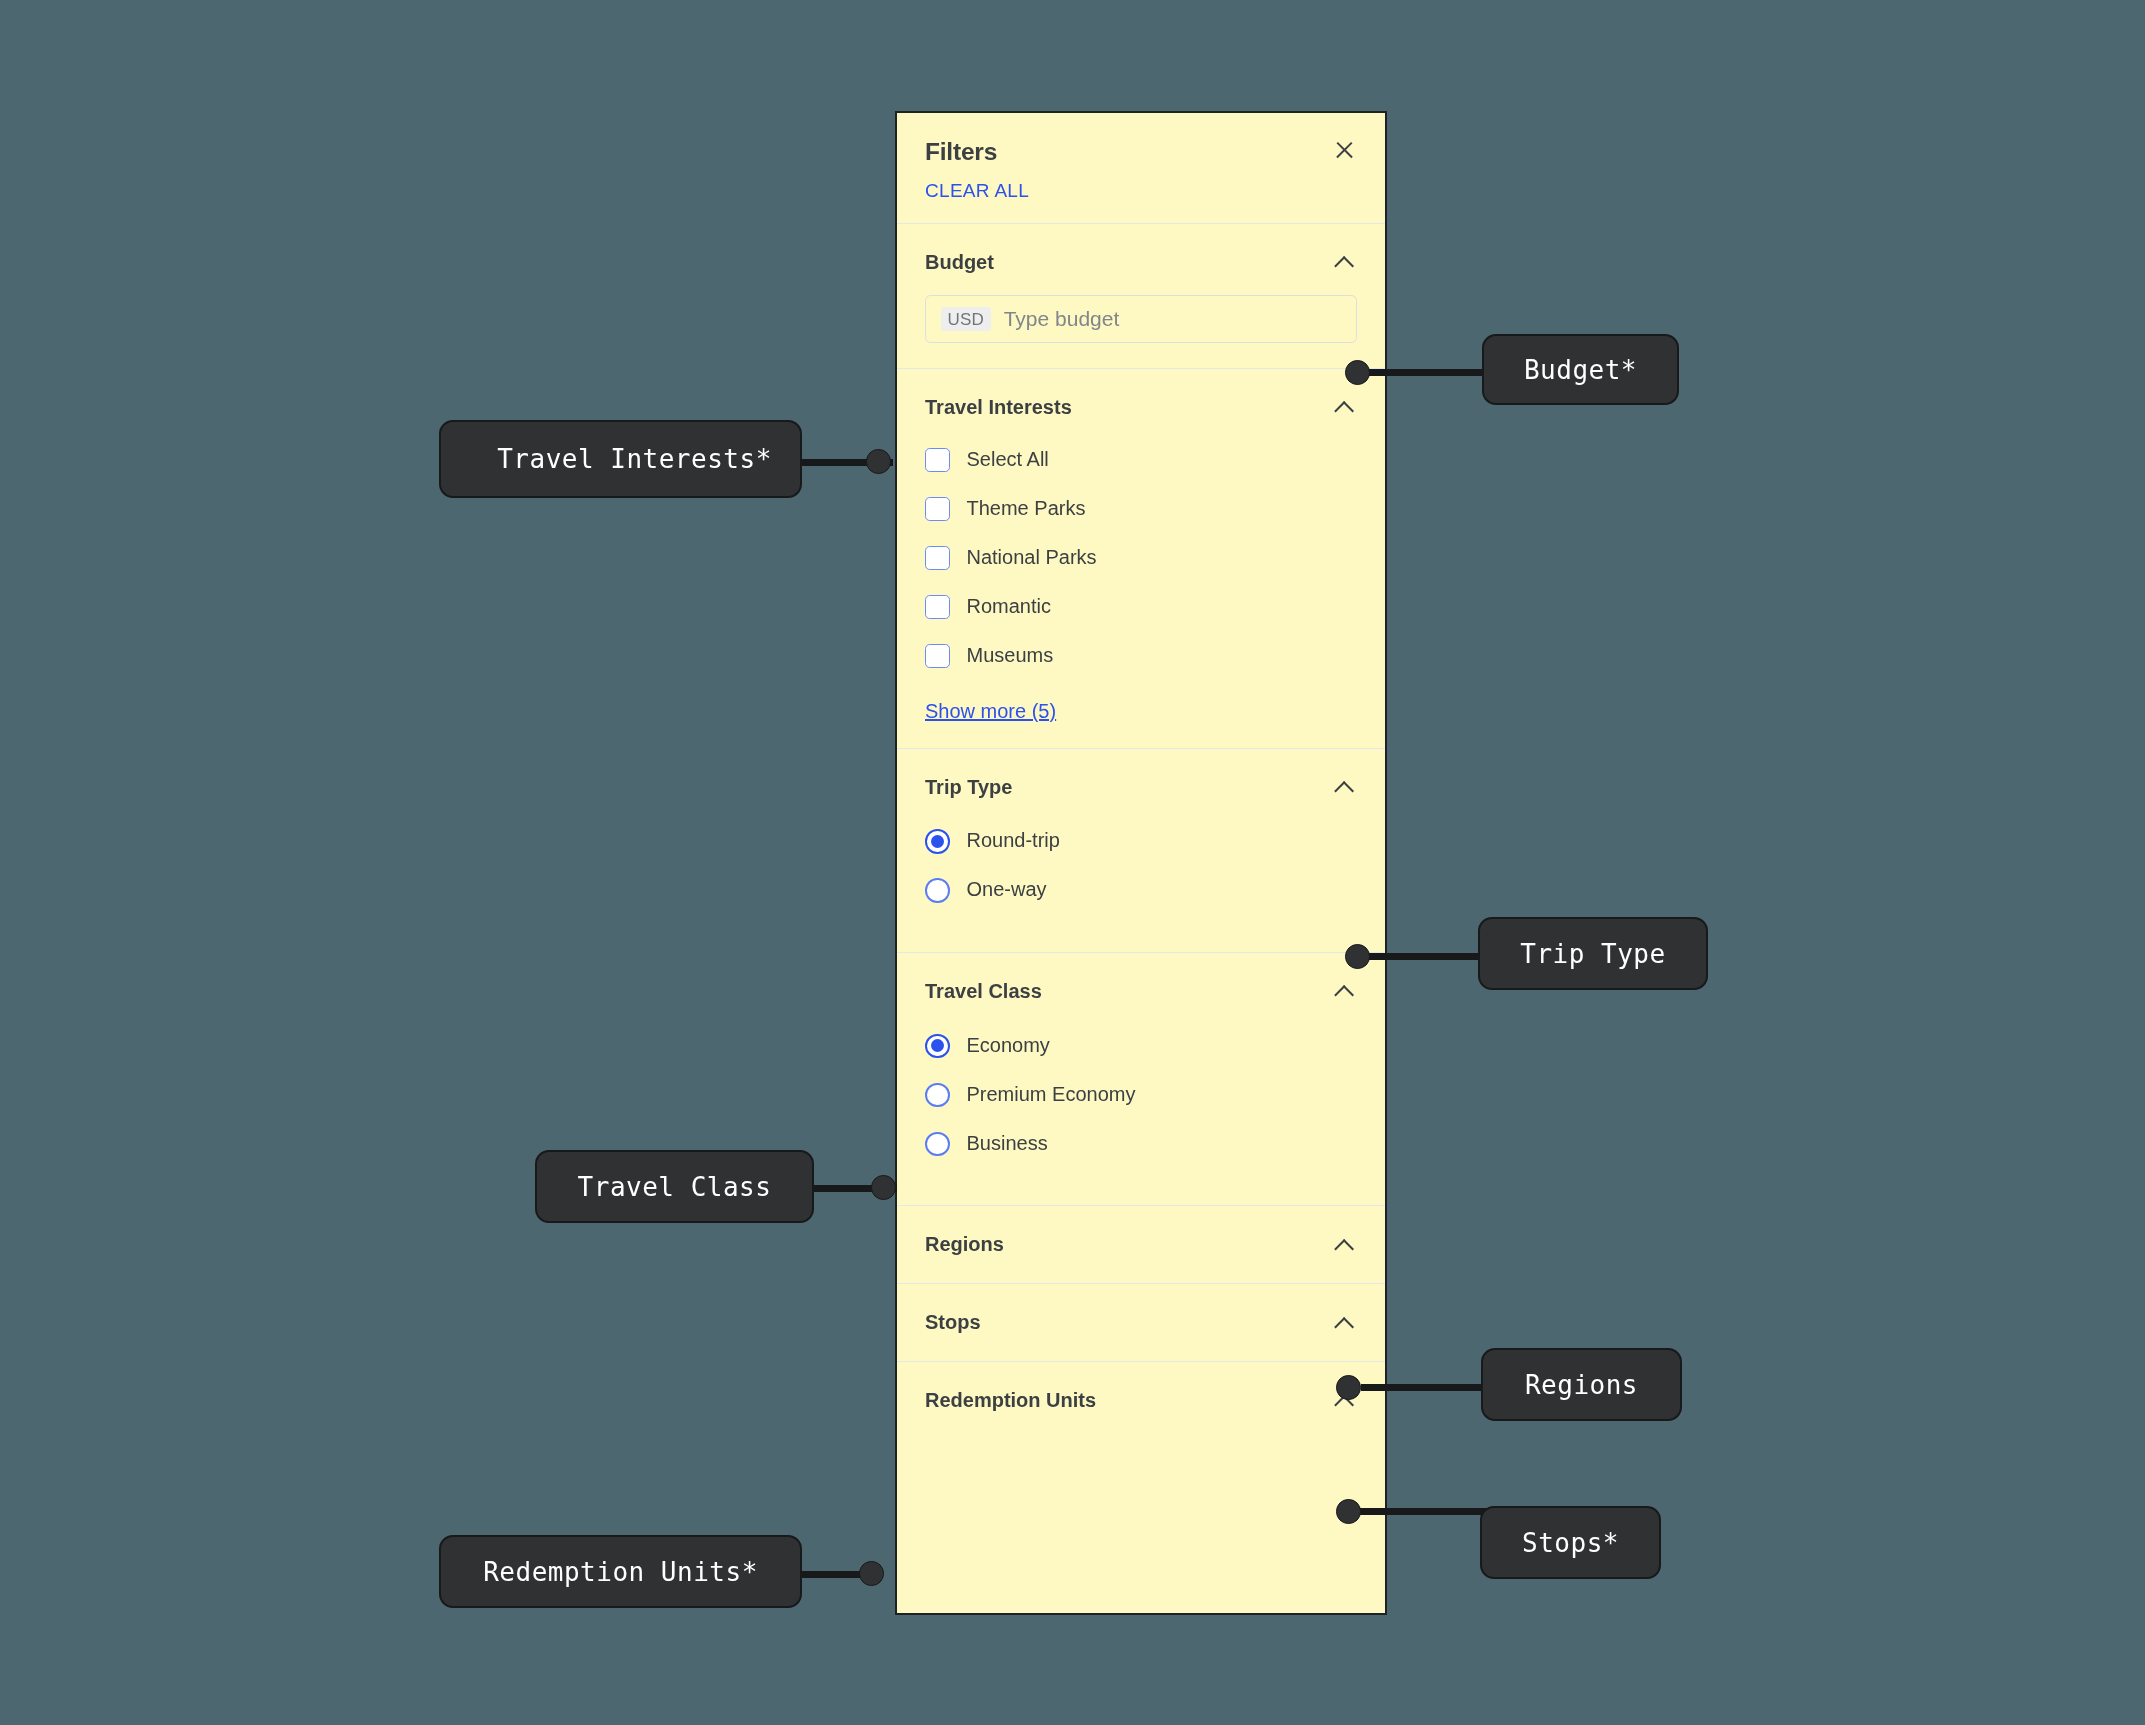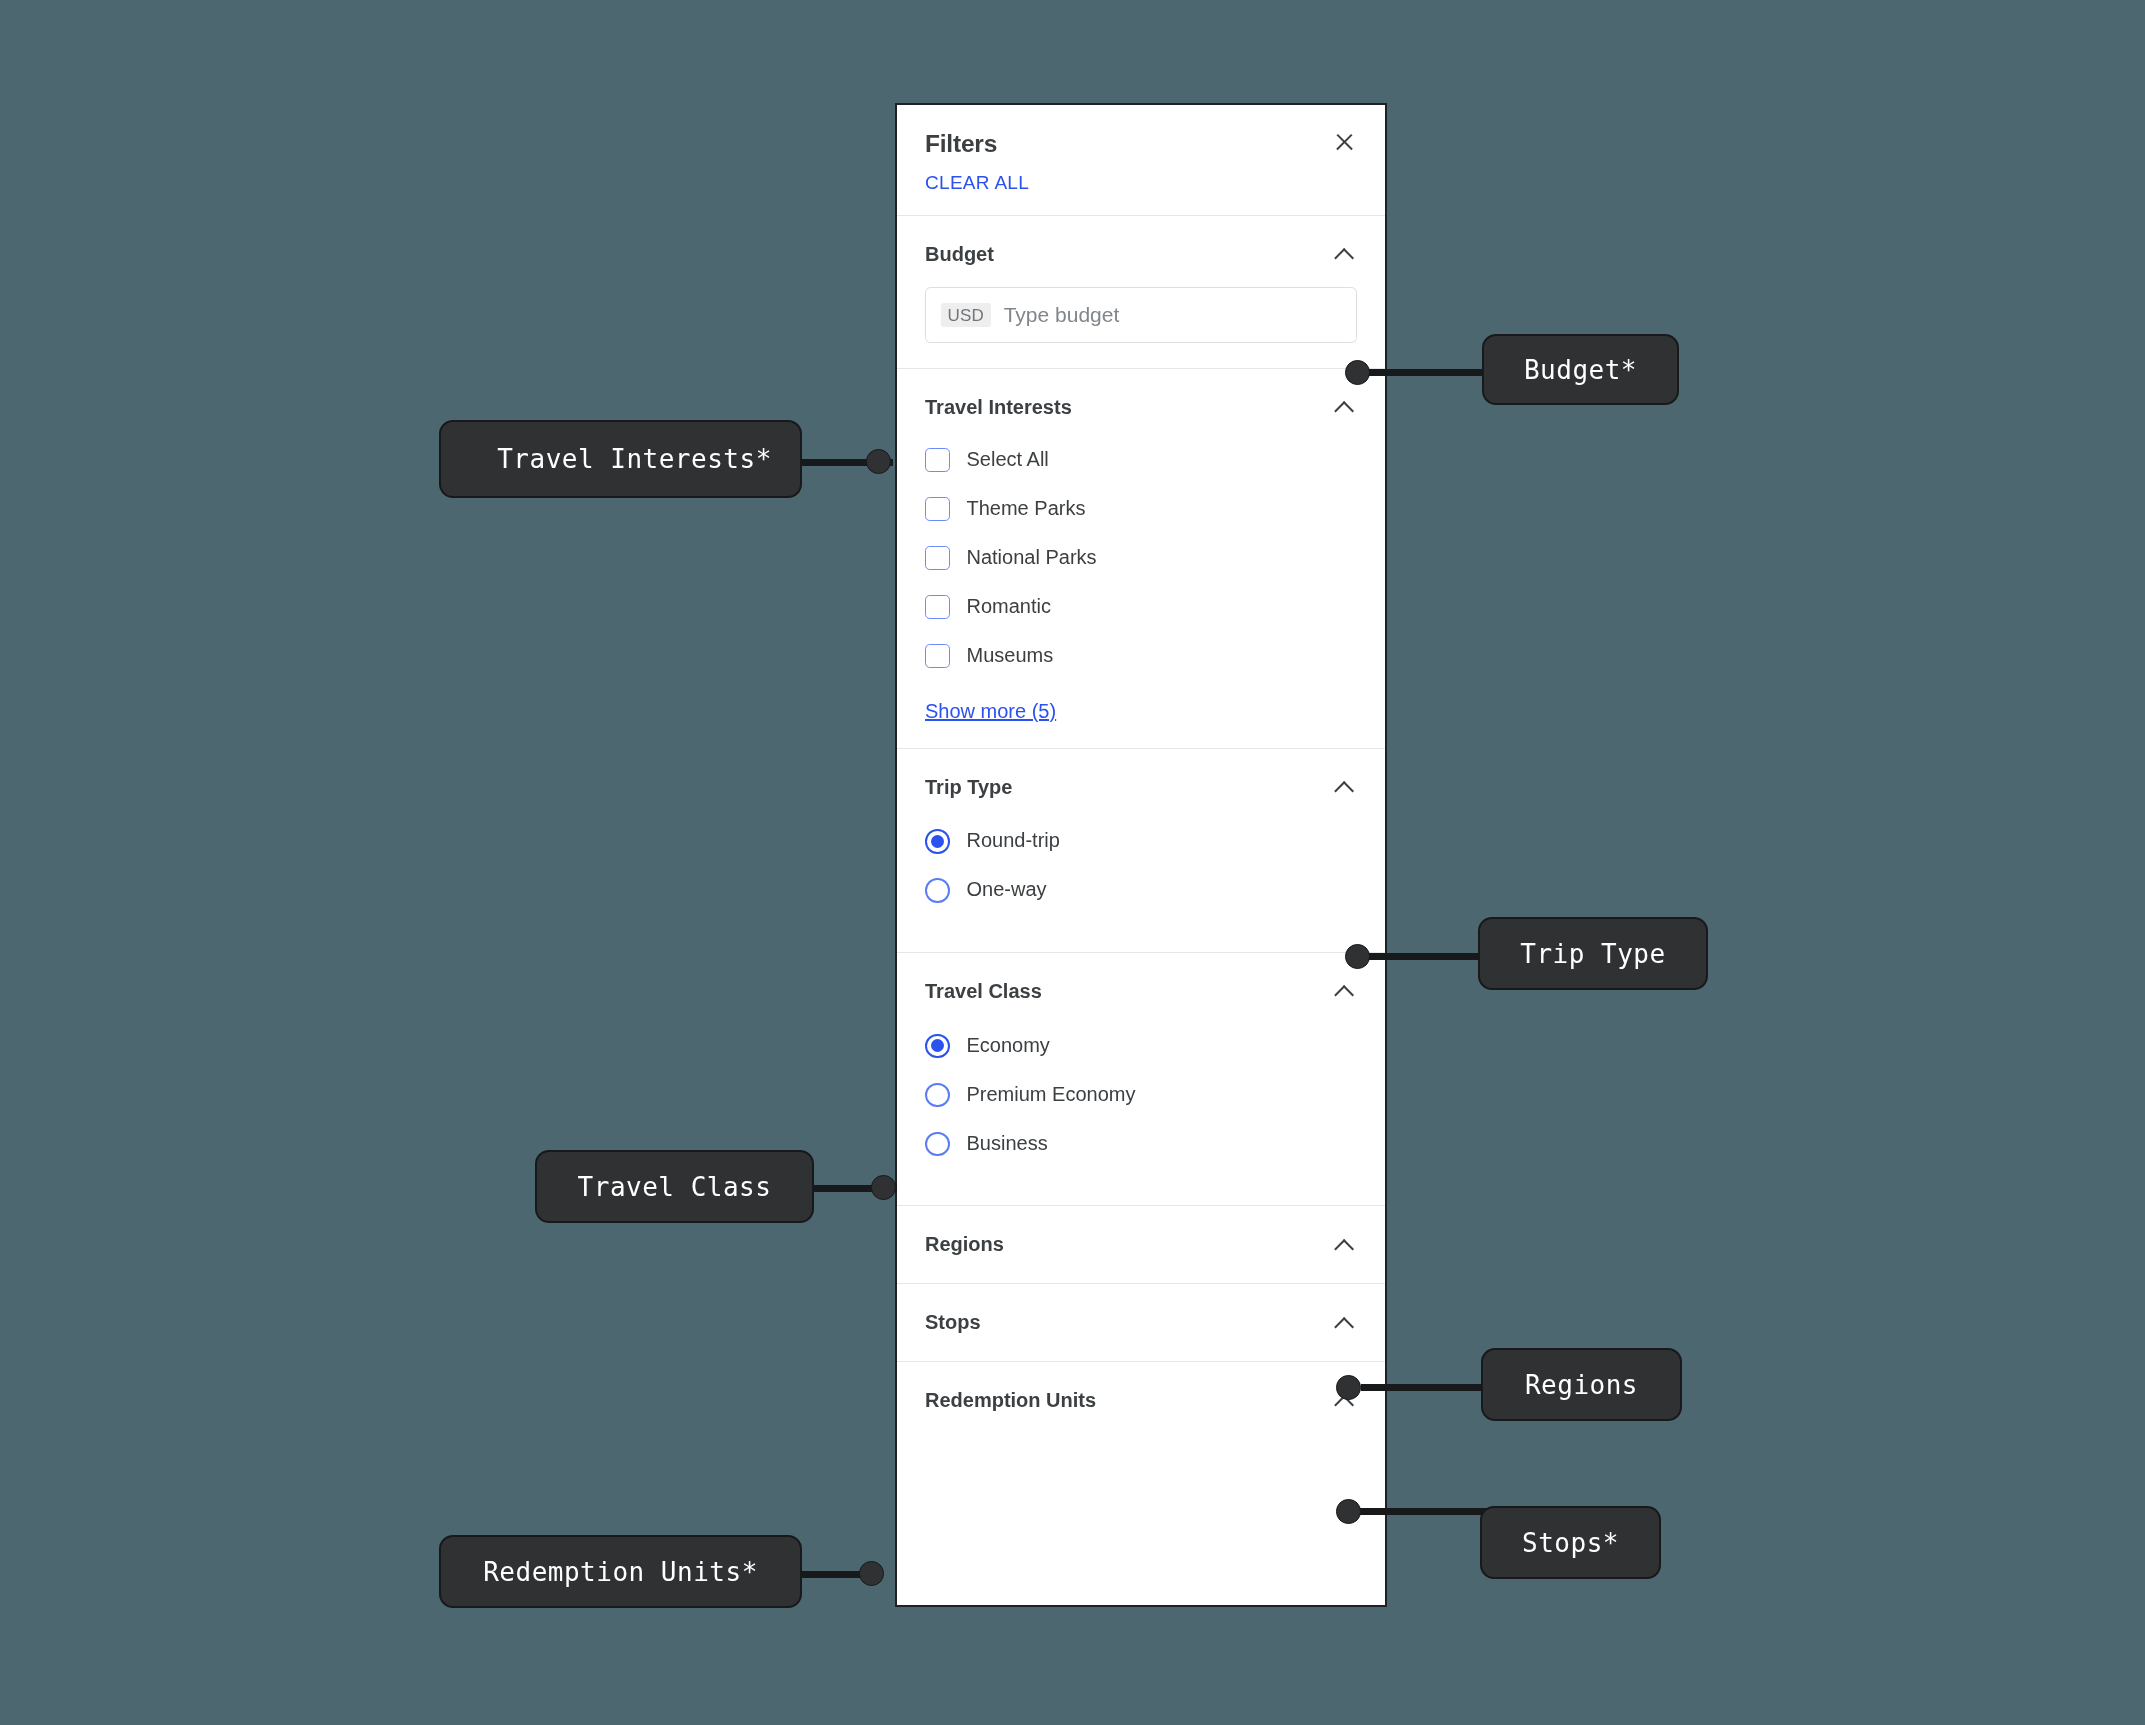--- a/index.html
+++ b/index.html
@@ -12,24 +12,24 @@
     background: #4c676f;
     font-family: "Liberation Sans", sans-serif;
     overflow: hidden;
     position: relative;
   }
 
   
   .panel {
     position: absolute;
     left: 895px;
-    top: 103px;
+    top: 111px;
     width: 492px;
     height: 1504px;
-    background: #ffffff;
+    background: #fef9c3;
     border: 2.8px solid #1f2224;
     box-sizing: border-box;
     overflow: hidden;
   }
 
   .panel-header {
     padding: 24.5px 28px 21px 28px;
     border-bottom: 0.9px solid #e4e6e8;
     box-sizing: border-box;
   }
@@ -115,21 +115,21 @@
     border-top: 2.3px solid #3c4043;
     transform: rotate(45deg);
   }
 
   .section-body { padding: 0 28px 24.5px 28px; }
 
   
   .budget-input {
     display: flex;
     align-items: center;
-    height: 56px;
+    height: 48px;
     border: 1.5px solid #dcdee0;
     border-radius: 5.6px;
     padding: 0 15px;
     box-sizing: border-box;
     margin-top: -5.6px;
   }
   .usd-chip {
     background: #eeeeee;
     color: #70757a;
     font-size: 17px;

